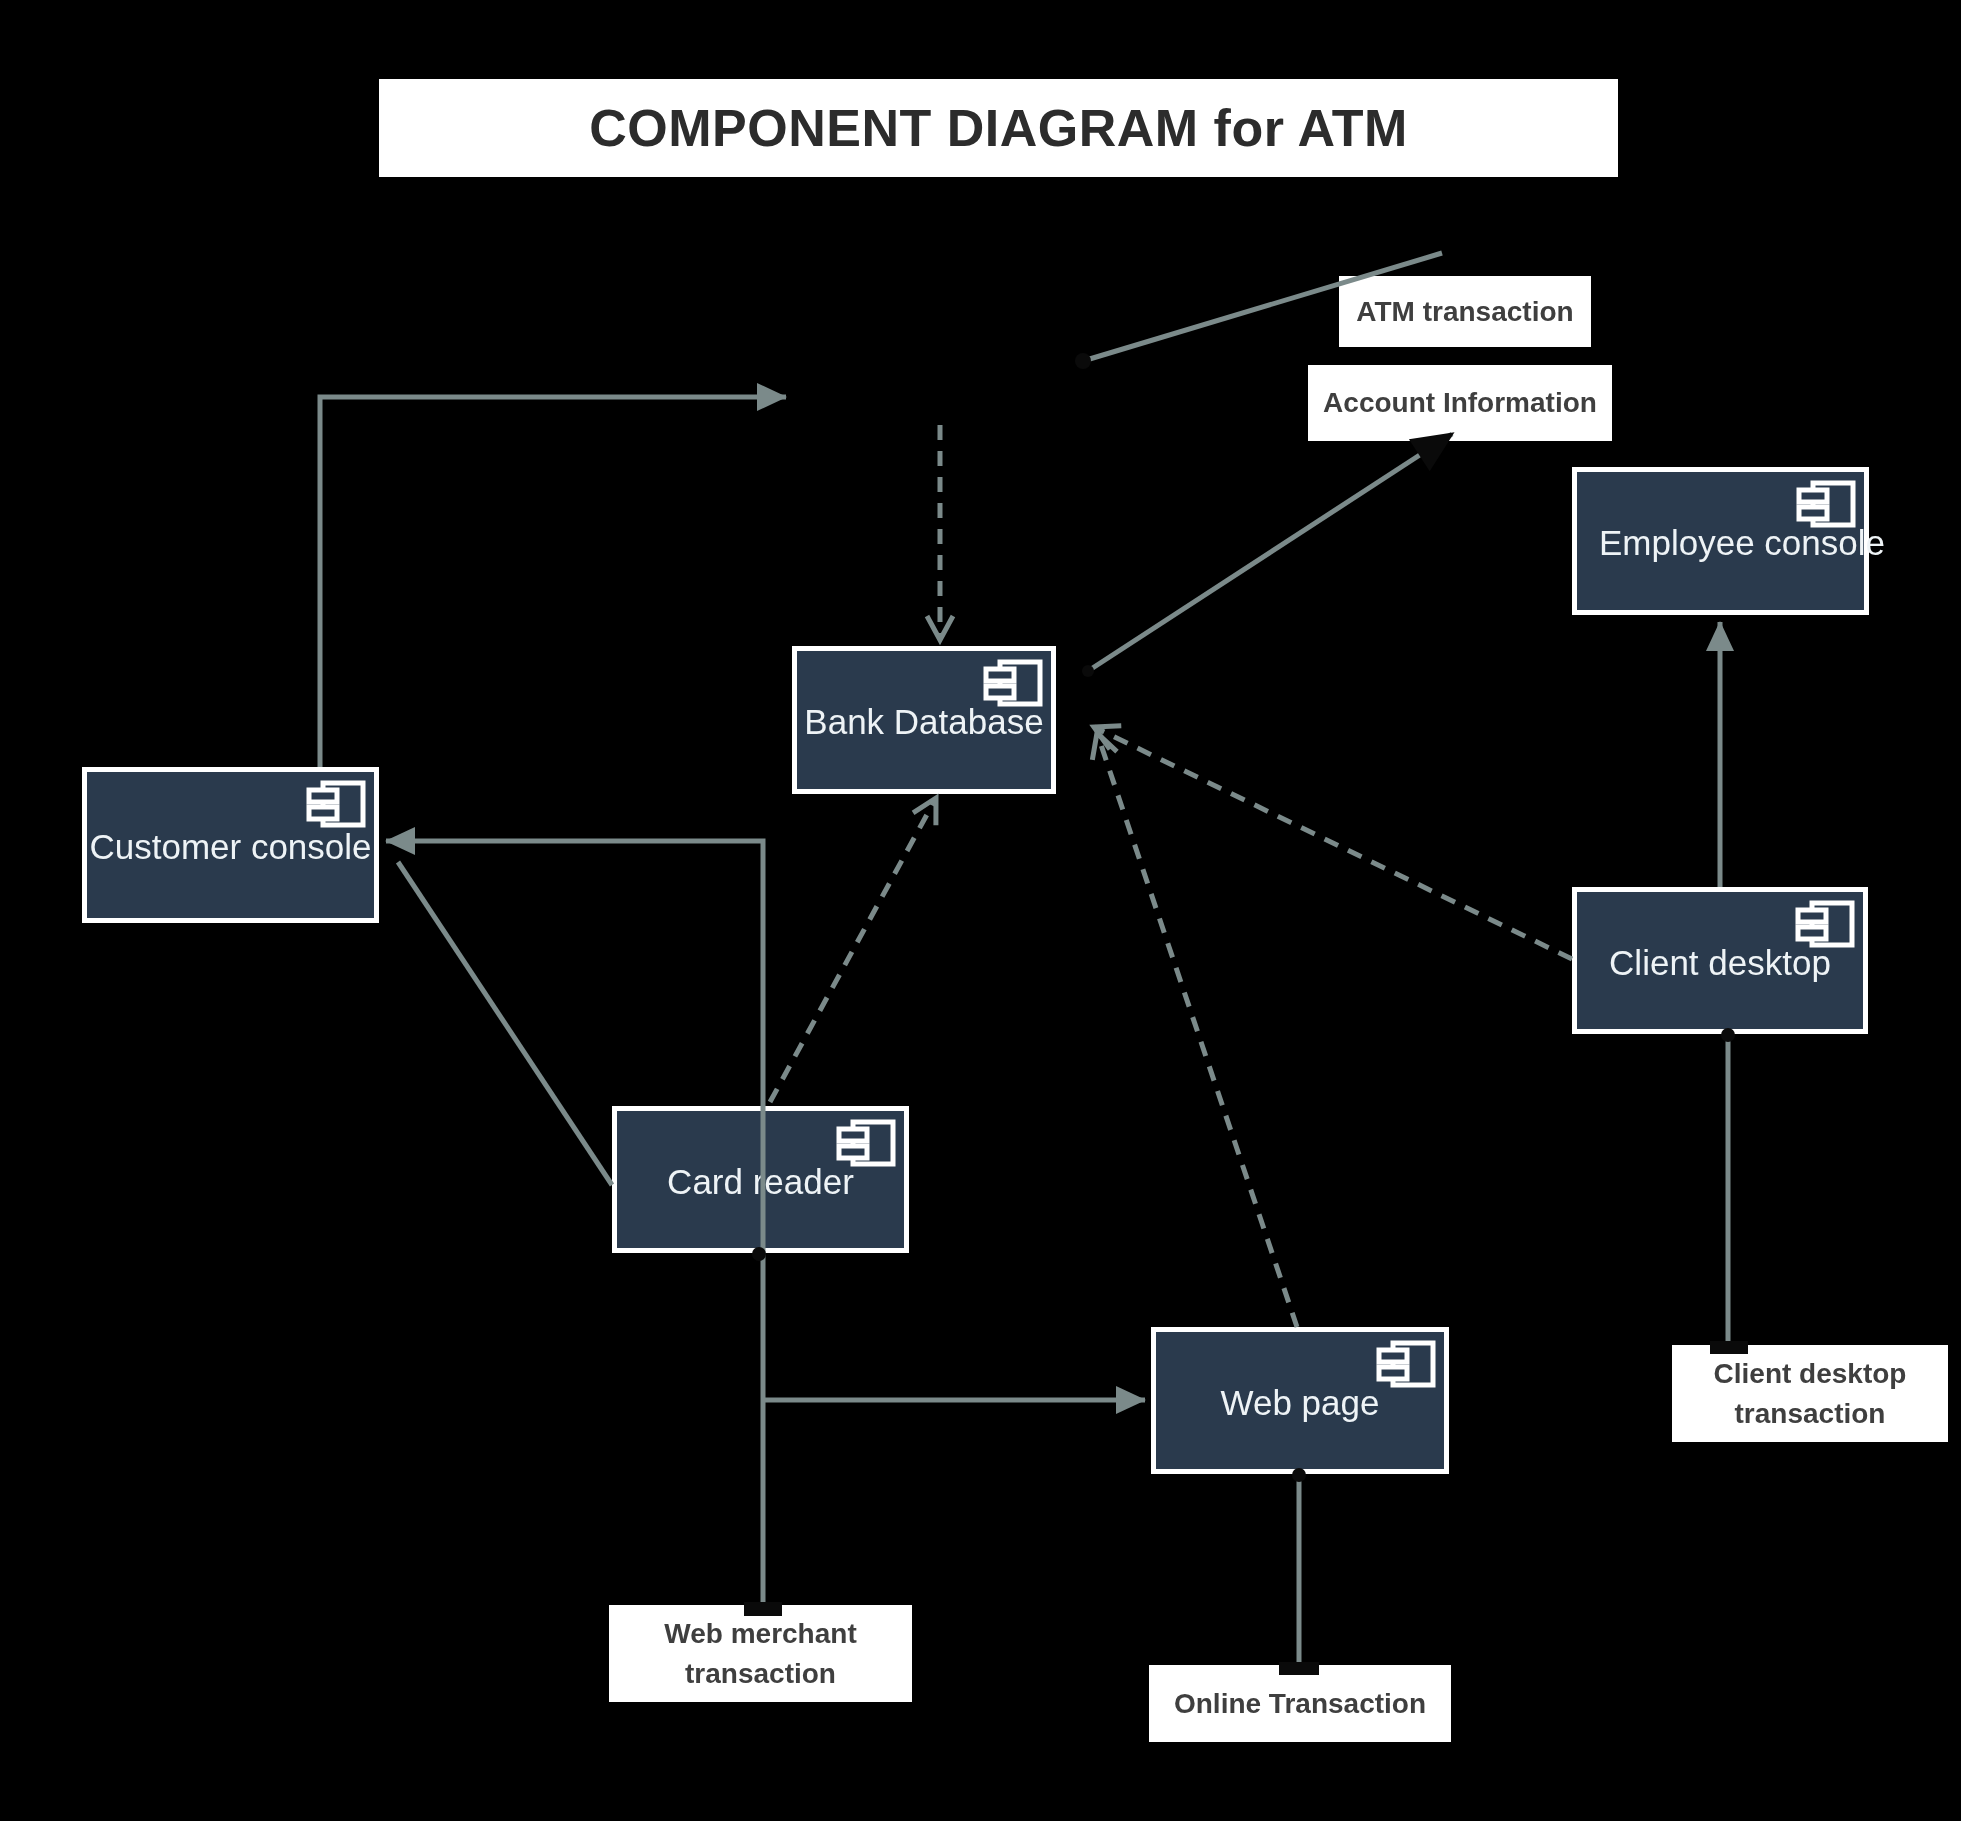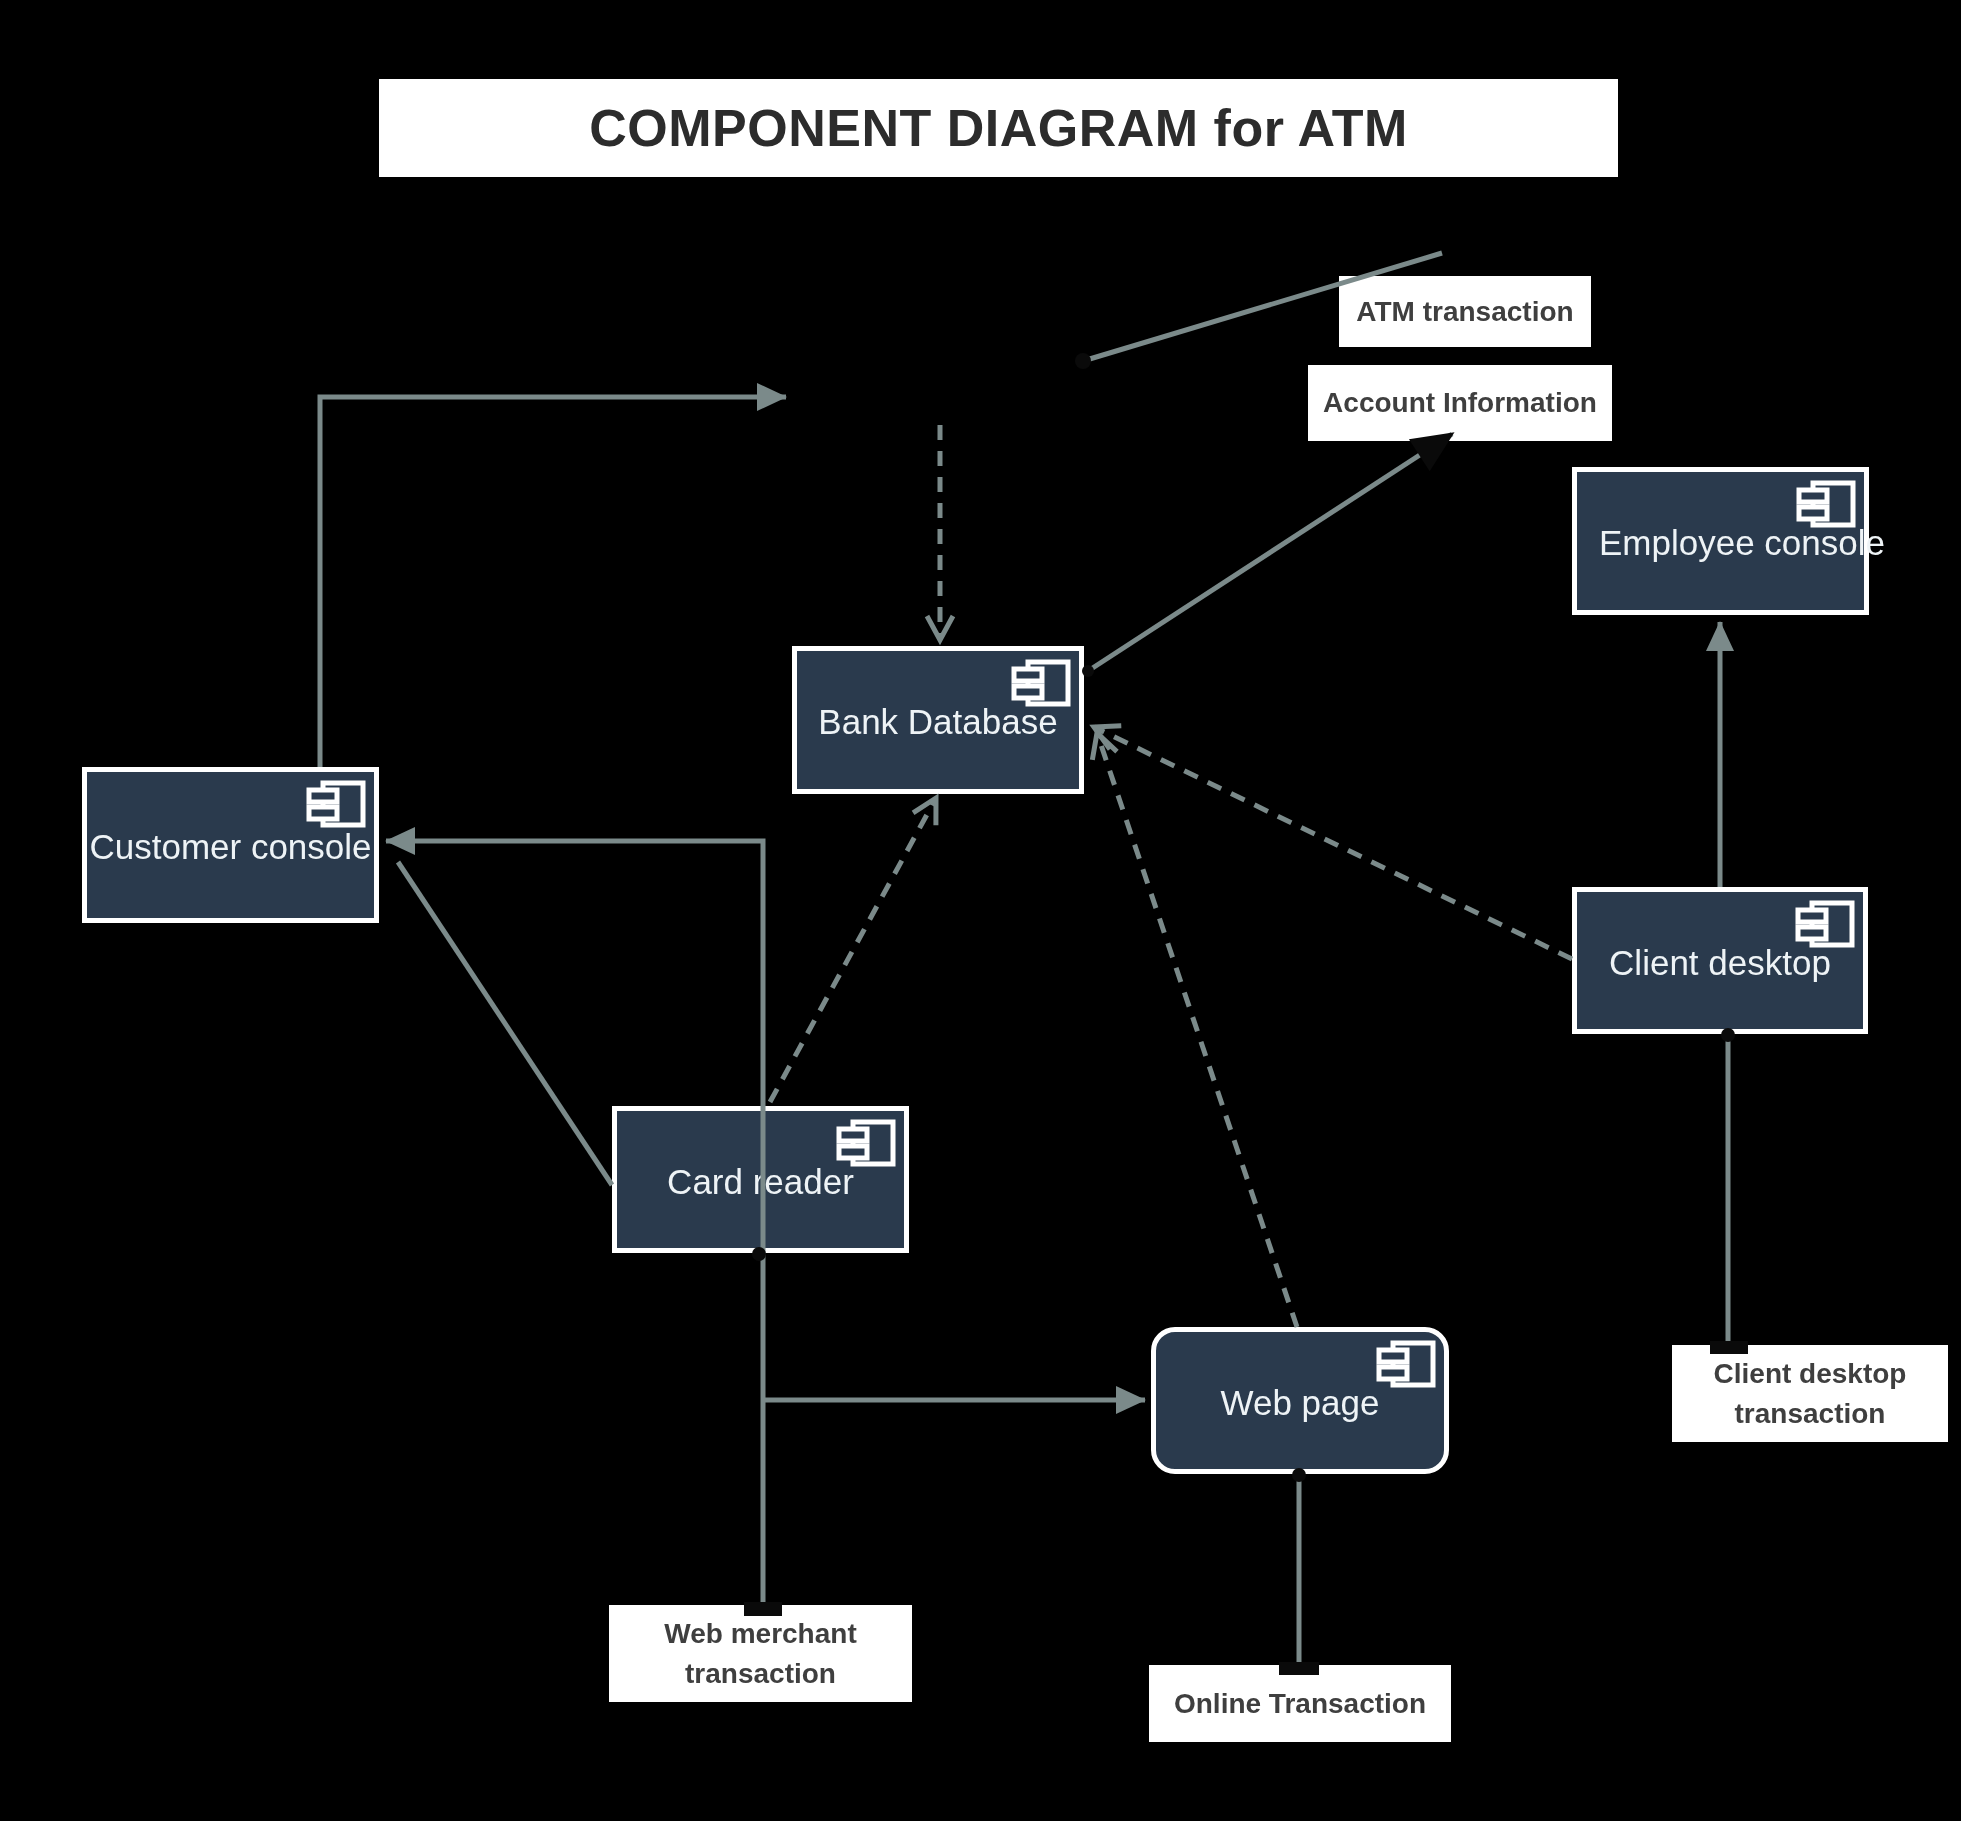--- a/index.html
+++ b/index.html
@@ -72,21 +72,21 @@
     <circle cx="759" cy="1254" r="7" fill="#0a0a0a"></circle>
     <circle cx="1299" cy="1475" r="7" fill="#0a0a0a"></circle>
     <circle cx="1728" cy="1035" r="7" fill="#0a0a0a"></circle>
 
     <rect x="744" y="1602" width="38" height="14" fill="#0a0a0a"></rect>
     <rect x="1279" y="1662" width="40" height="13" fill="#0a0a0a"></rect>
     <rect x="1710" y="1341" width="38" height="13" fill="#0a0a0a"></rect>
   </svg>
 
 
-  <div class="comp" style="left:792px;top:646px;width:292px;height:148px;">
+  <div class="comp" style="left:792px;top:646px;width:264px;height:148px;">
     <svg class="cicon" viewBox="0 0 60 50">
       <rect x="17" y="3" width="40" height="42" fill="none" stroke="#ffffff" stroke-width="5"></rect>
       <rect x="3" y="10" width="28" height="12" fill="#2a3a4d" stroke="#ffffff" stroke-width="5"></rect>
       <rect x="3" y="27" width="28" height="12" fill="#2a3a4d" stroke="#ffffff" stroke-width="5"></rect>
     </svg>
     <span class="lbl">Bank Database</span>
   </div>
 
   <div class="comp" style="left:82px;top:767px;width:297px;height:156px;">
     <svg class="cicon" viewBox="0 0 60 50">
@@ -117,21 +117,21 @@
 
   <div class="comp" style="left:612px;top:1106px;width:297px;height:147px;">
     <svg class="cicon" viewBox="0 0 60 50">
       <rect x="17" y="3" width="40" height="42" fill="none" stroke="#ffffff" stroke-width="5"></rect>
       <rect x="3" y="10" width="28" height="12" fill="#2a3a4d" stroke="#ffffff" stroke-width="5"></rect>
       <rect x="3" y="27" width="28" height="12" fill="#2a3a4d" stroke="#ffffff" stroke-width="5"></rect>
     </svg>
     <span class="lbl">Card reader</span>
   </div>
 
-  <div class="comp" style="left:1151px;top:1327px;width:298px;height:147px;border-radius:24px;">
+  <div class="comp" style="left:1151px;top:1327px;width:298px;height:147px;">
     <svg class="cicon" viewBox="0 0 60 50">
       <rect x="17" y="3" width="40" height="42" fill="none" stroke="#ffffff" stroke-width="5"></rect>
       <rect x="3" y="10" width="28" height="12" fill="#2a3a4d" stroke="#ffffff" stroke-width="5"></rect>
       <rect x="3" y="27" width="28" height="12" fill="#2a3a4d" stroke="#ffffff" stroke-width="5"></rect>
     </svg>
     <span class="lbl">Web page</span>
   </div>
 
   <div class="ilabel" style="left:1339px;top:276px;width:252px;height:71px;">
     <span>ATM transaction</span>

